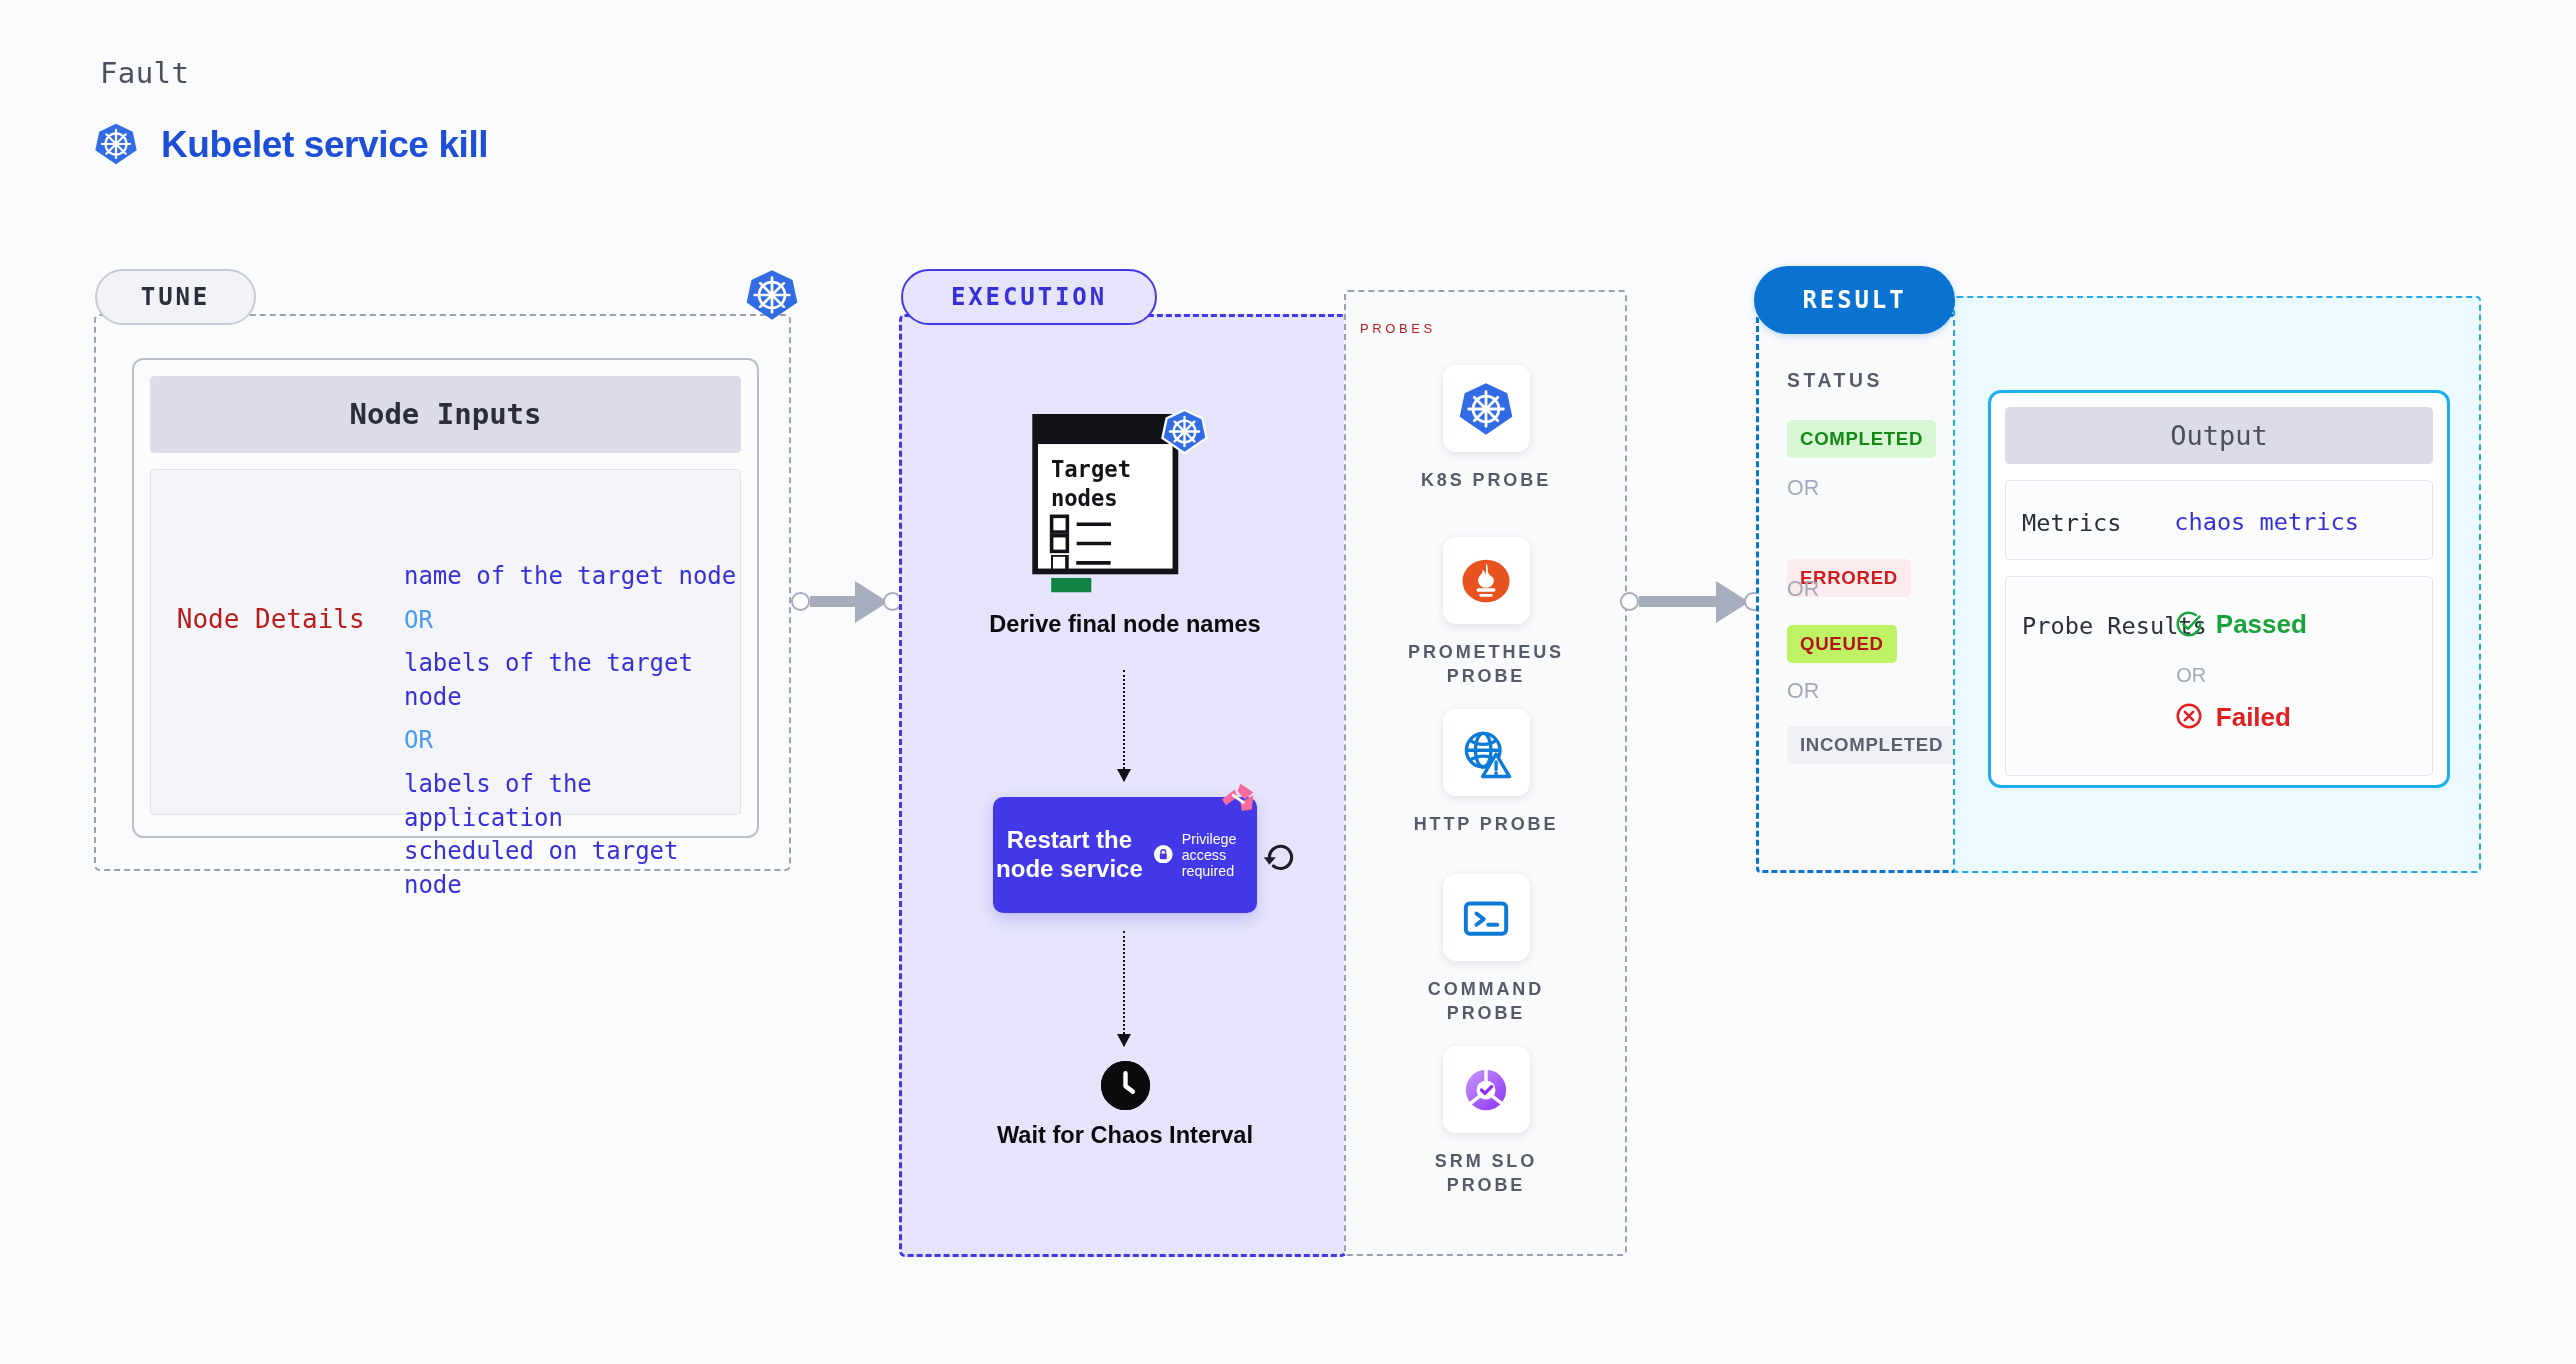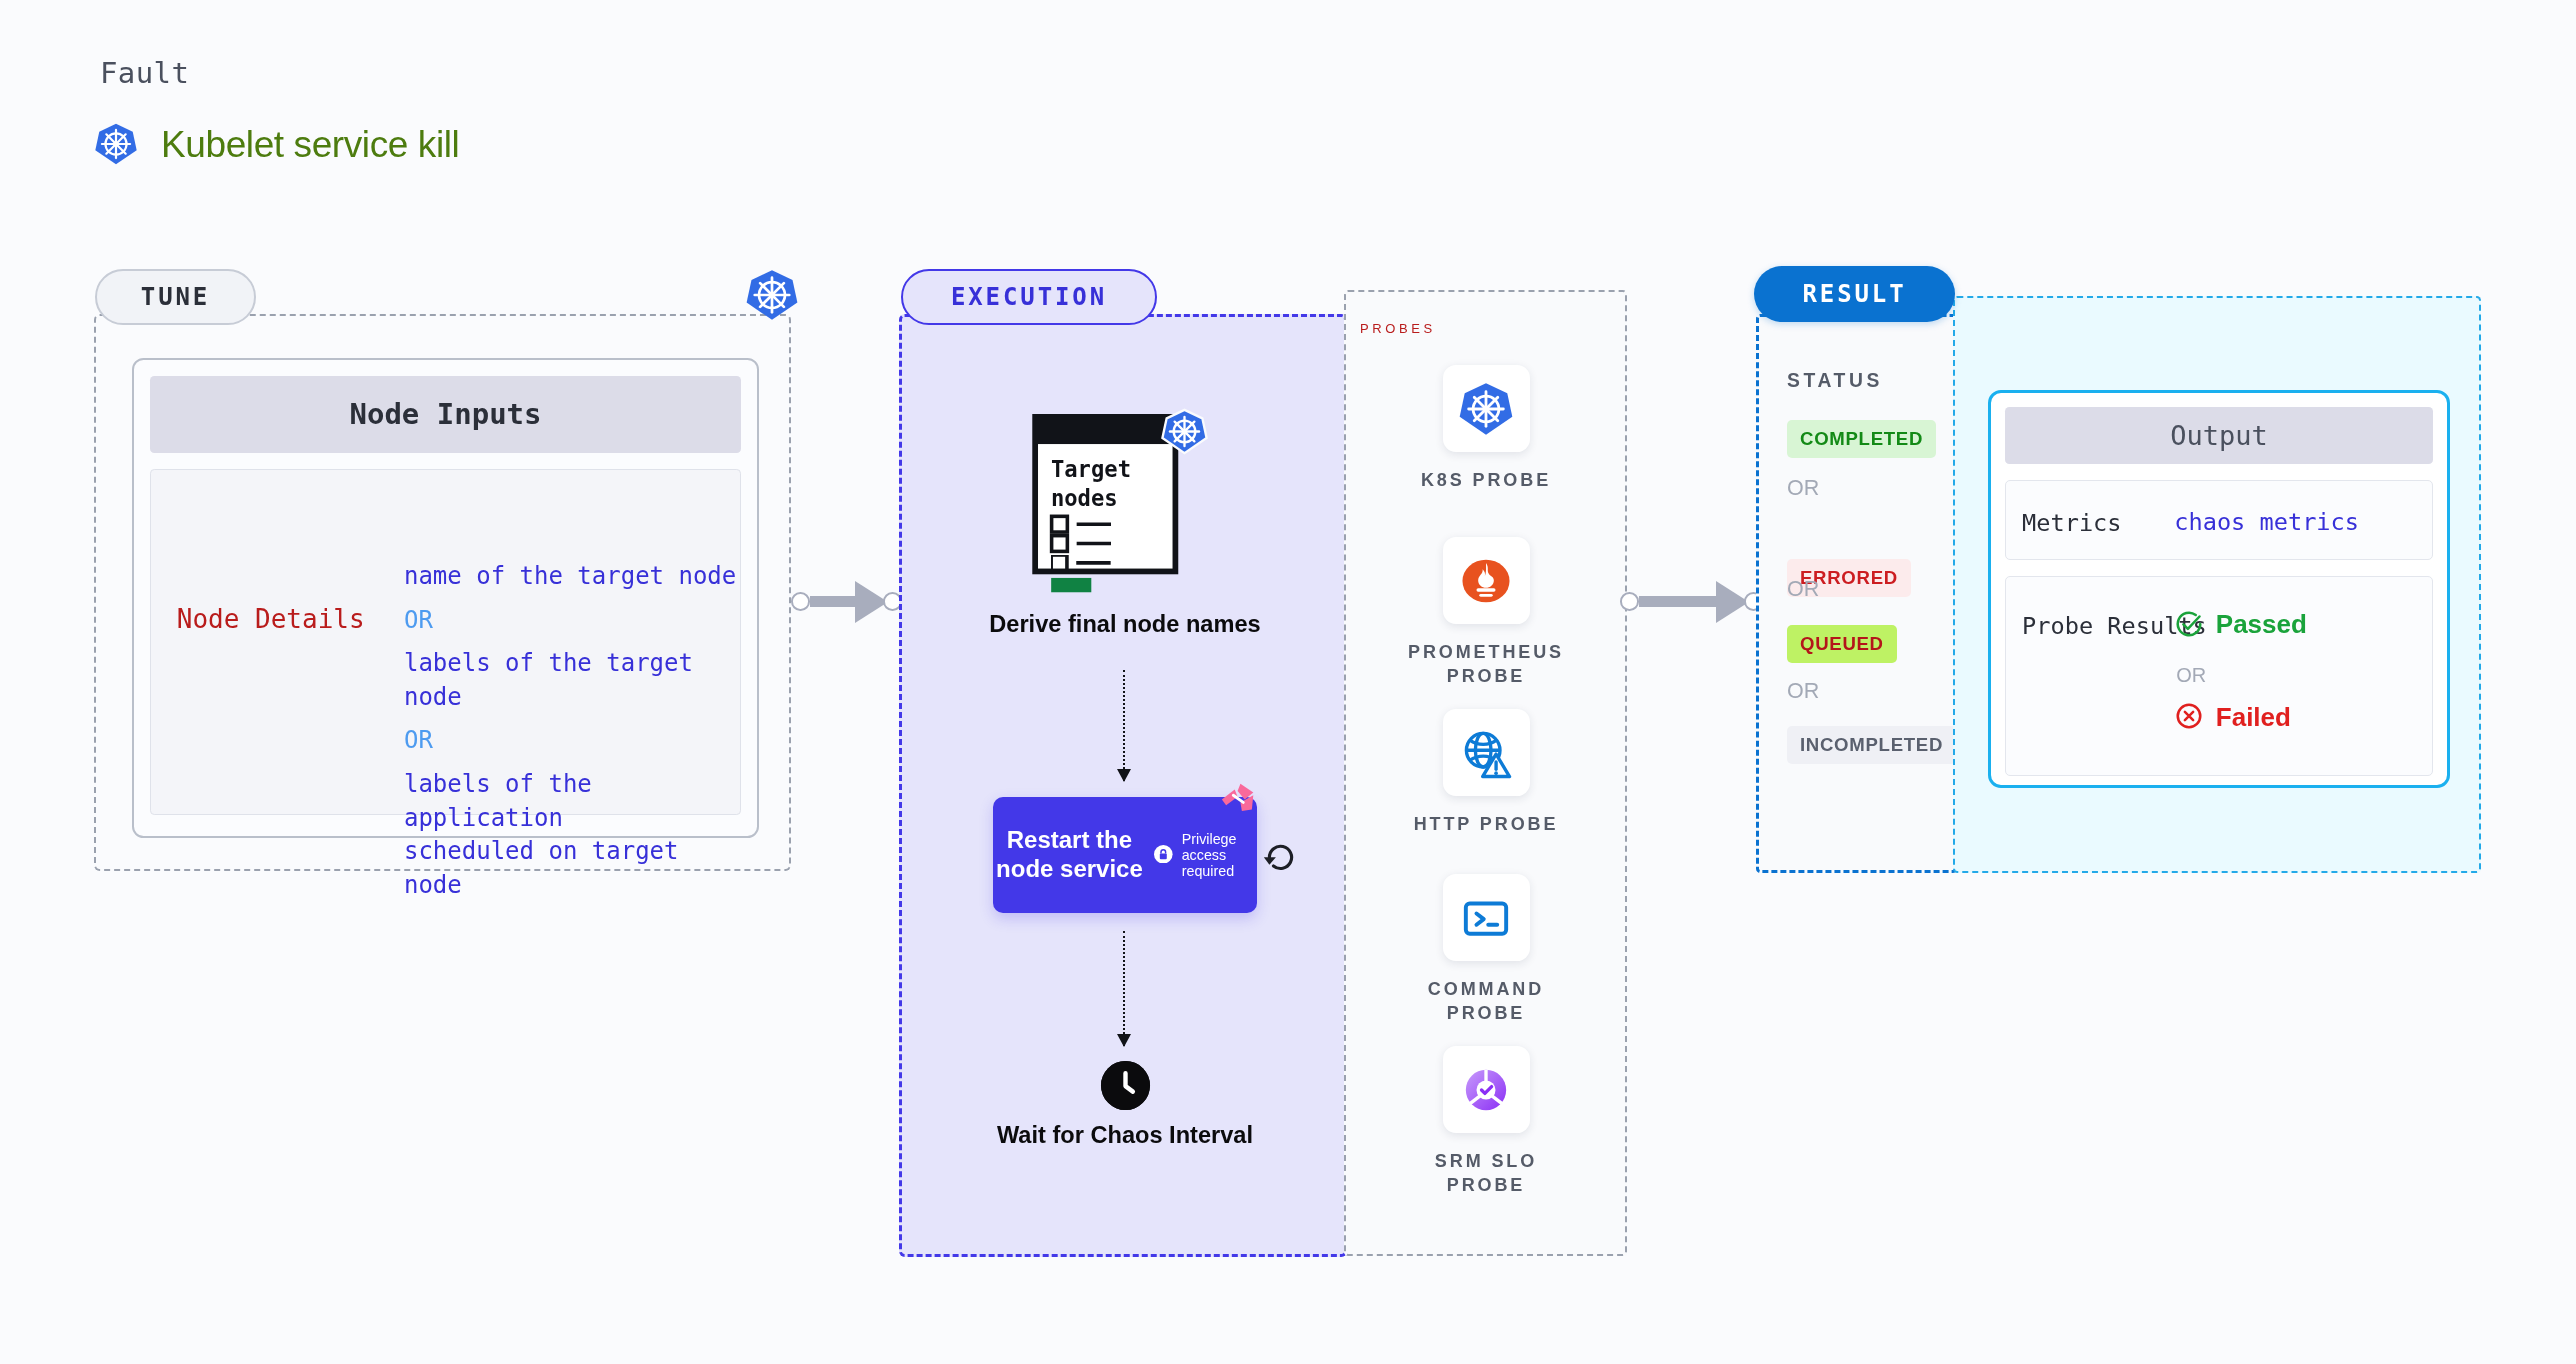--- a/index.html
+++ b/index.html
@@ -12,21 +12,21 @@
   #canvas { position: relative; width: 2576px; height: 1365px; }
 
   
   .fault-label {
     position: absolute; left: 100px; top: 56px;
     font-family: "DejaVu Sans Mono", monospace;
     font-size: 29px; color: #4a505e; letter-spacing: 0.4px;
   }
   .title-row { position: absolute; left: 94px; top: 122px; display: flex; align-items: center; gap: 23px; }
   .title-text {
-    font-size: 37px; font-weight: 400; color: #4d7c0f;
+    font-size: 37px; font-weight: 700; color: #1d4ed8;
     font-family: "Liberation Sans", sans-serif; letter-spacing: -0.4px;
   }
 
   
   .stage { position: absolute; }
 
   .pill {
     position: absolute; z-index: 6;
     display: flex; align-items: center; justify-content: center;
     border-radius: 716px;
@@ -100,21 +100,21 @@
     font-family: "Liberation Sans", sans-serif; font-weight: 600;
     font-size: 18px; letter-spacing: 2.9px; color: #555b68; line-height: 1.35;
   }
 
   
   #result-box {
     left: 1756px; top: 314px; width: 201px; height: 559px;
     border: 3.6px dashed #0a72d0; border-radius: 4.3px; background: #f9fafc;
   }
   #result-pill {
-    left: 1754px; top: 266px; width: 201px; height: 56px;
+    left: 1754px; top: 266px; width: 201px; height: 68px;
     background: #0a72d0; border: none; color: #ffffff; font-size: 24px;
     box-shadow: 0 2.1px 7.2px rgba(10,114,208,.25);
   }
   .status-label {
     position: absolute; left: 1787px; top: 370px;
     font-family: "Liberation Sans", sans-serif; font-weight: 700;
     font-size: 19.3px; letter-spacing: 3.6px; color: #555b68;
   }
   .status-badge {
     position: absolute; left: 1787px;

